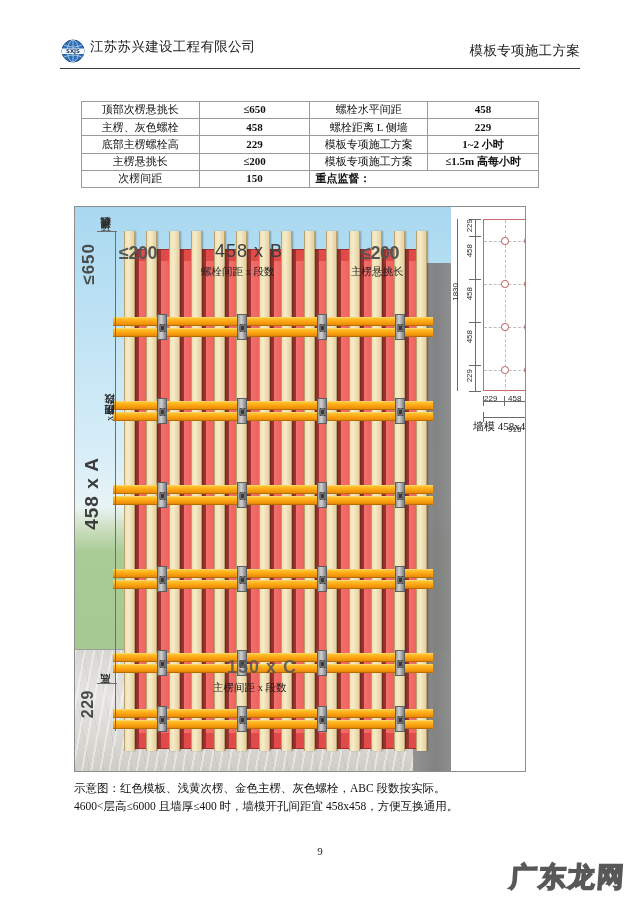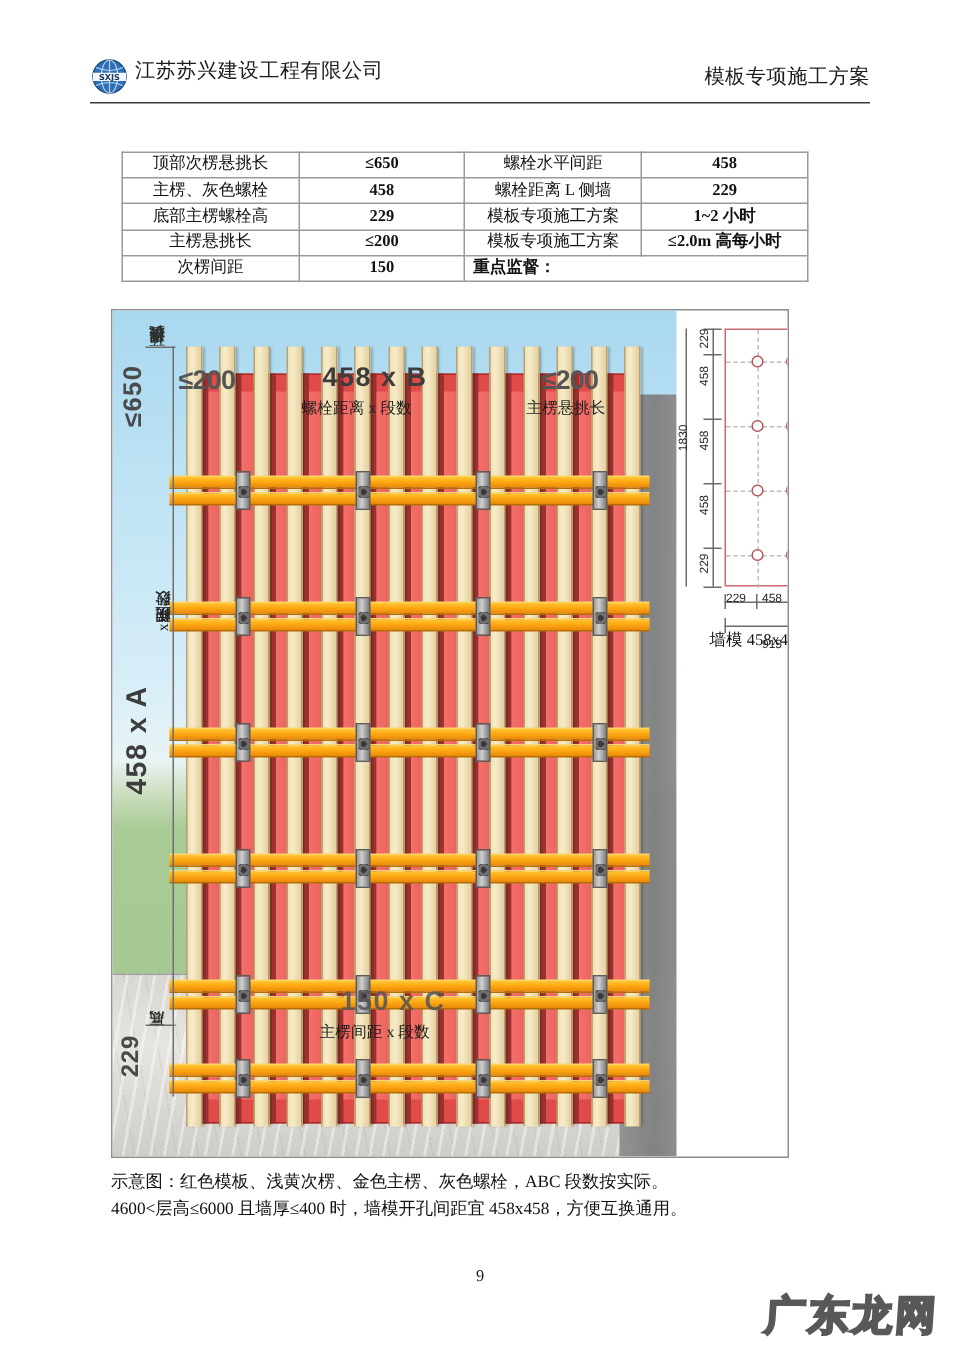--- a/index.html
+++ b/index.html
@@ -174,21 +174,21 @@
   }
   .dim-200-l {
     left: 44px; top: 36px; font-size: 18px; font-weight: bold; color: #555;
     letter-spacing: -0.5px;
   }
   .dim-200-r {
     left: 286px; top: 36px; font-size: 18px; font-weight: bold; color: #555;
     letter-spacing: -0.5px;
   }
   .dim-458B {
-    left: 140px; top: 34px; font-size: 18px; font-weight: bold; color: #3d3d3d;
+    left: 140px; top: 34px; font-size: 18px; font-weight: normal; color: #3d3d3d;
     letter-spacing: 1px;
   }
   .dim-458B-sub {
     left: 126px; top: 58px; font-size: 10.5px; color: #1f1f1f;
     font-family: "Liberation Serif", serif;
   }
   .dim-main-ov {
     left: 276px; top: 58px; font-size: 10.5px; color: #1f1f1f;
     font-family: "Liberation Serif", serif;
   }
@@ -314,21 +314,21 @@
       <tr>
         <td class="lbl">底部主楞螺栓高</td>
         <td class="val">229</td>
         <td class="lbl2">模板专项施工方案</td>
         <td class="val2">1~2 小时</td>
       </tr>
       <tr>
         <td class="lbl">主楞悬挑长</td>
         <td class="val">≤200</td>
         <td class="lbl2">模板专项施工方案</td>
-        <td class="val2">≤2.0m 高每小时</td>
+        <td class="val2">≤1.5m 高每小时</td>
       </tr>
       <tr>
         <td class="lbl">次楞间距</td>
         <td class="val">150</td>
         <td class="note-cell" colspan="2">重点监督：</td>
       </tr>
     </tbody>
   </table>
 
   <div class="diagram-box">
@@ -434,21 +434,21 @@
               <div class="clamp" style="left: 282px;"></div>
             </div>
           </div>
       </div>
 
       <div class="dim dim-650">≤650</div>
       <div class="dim dim-top-sec">顶部次楞悬挑长</div>
       <div class="dim dim-200-l">≤200</div>
       <div class="dim dim-200-r">≤200</div>
       <div class="dim dim-458B">458 x B</div>
-      <div class="dim dim-458B-sub">螺栓距离 x 段数</div>
+      <div class="dim dim-458B-sub">螺栓间距 x 段数</div>
       <div class="dim dim-main-ov">主楞悬挑长</div>
       <div class="dim dim-458A">458 x A</div>
       <div class="dim dim-458A-sub">主楞间距 x 段数</div>
       <div class="dim dim-150C">150 x C</div>
       <div class="dim dim-150C-sub">主楞间距 x 段数</div>
       <div class="dim dim-229">229</div>
       <div class="dim dim-229-sub">底高</div>
 
       <div class="leader" style="left:40px;top:24px;width:0.8px;height:500px;"></div>
       <div class="leader" style="left:22px;top:24px;width:20px;height:0.8px;"></div>

